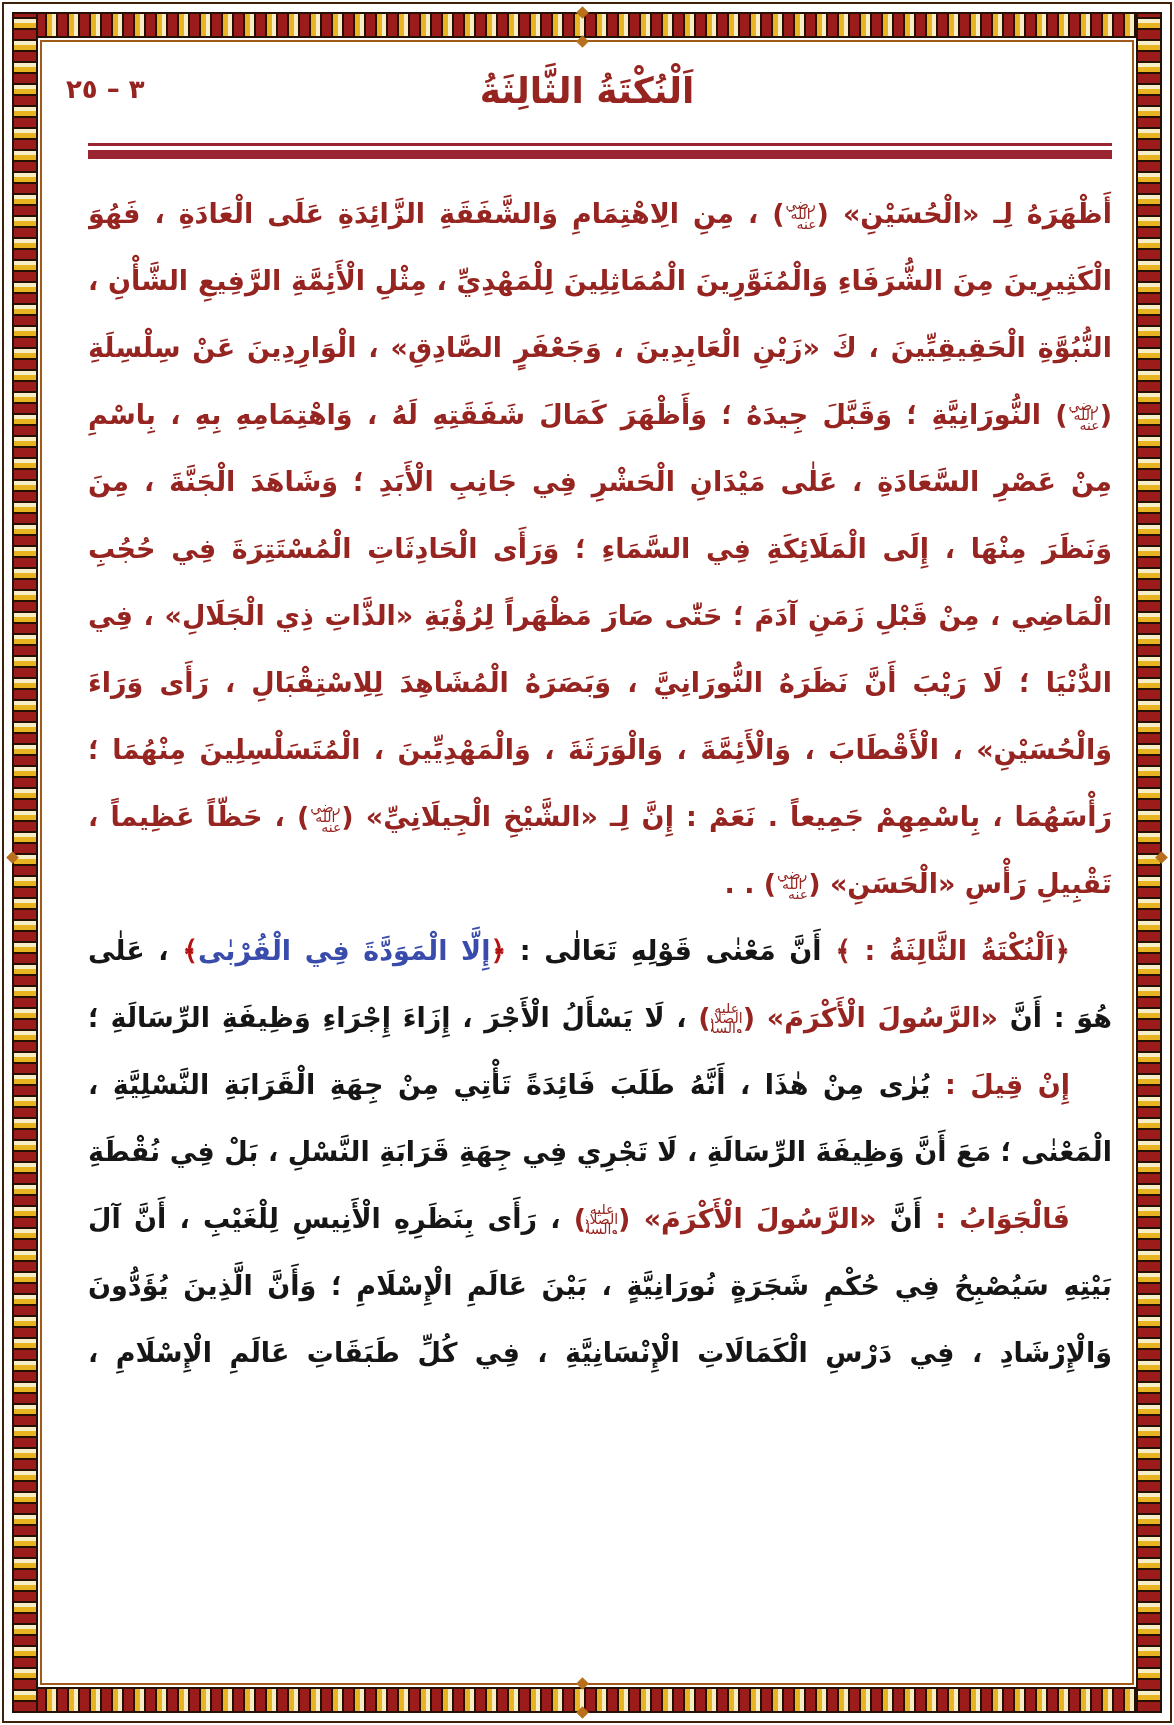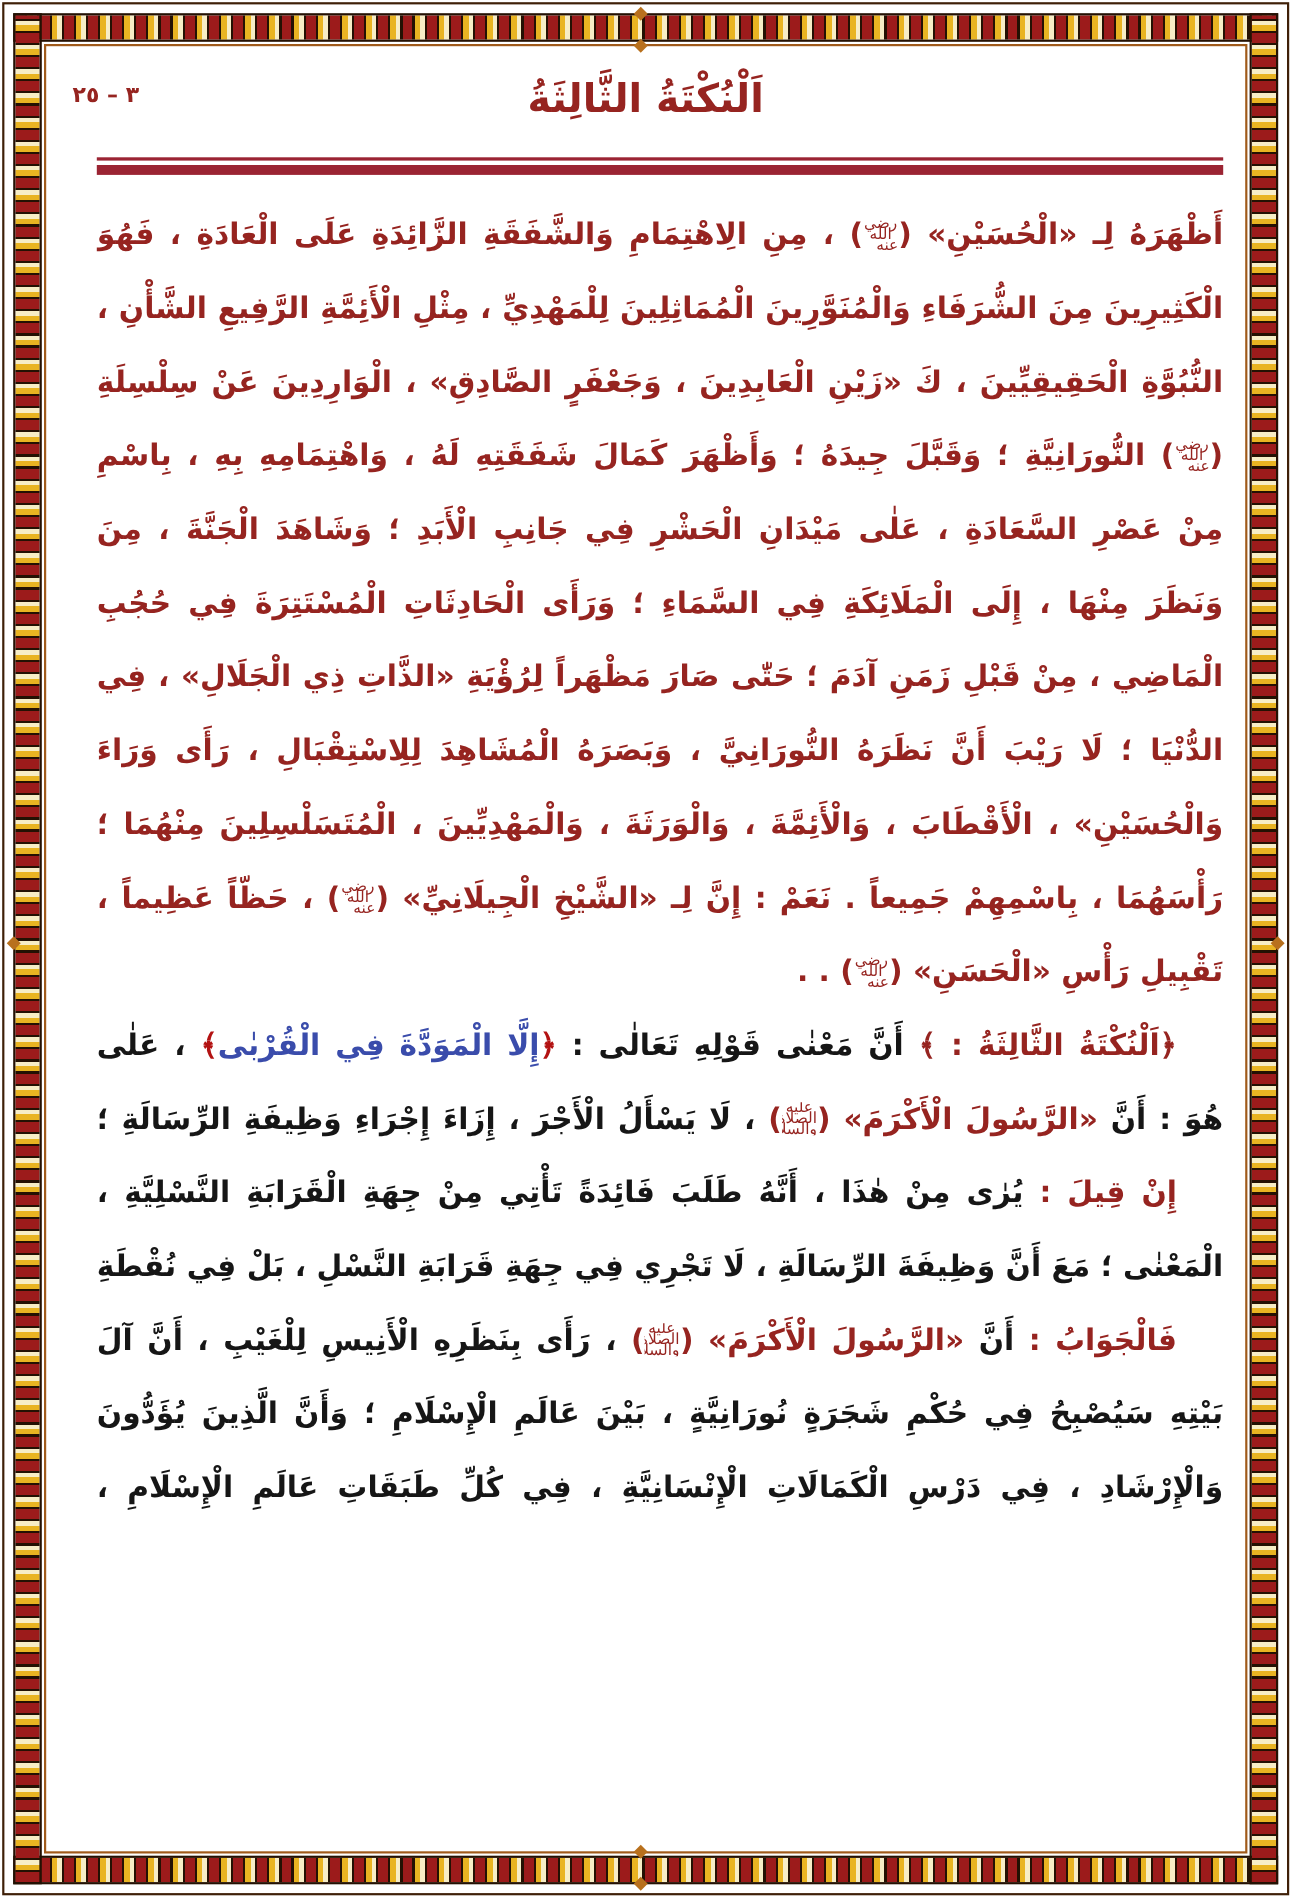--- a/index.html
+++ b/index.html
@@ -32,21 +32,21 @@
   .brown-inner{position:absolute;inset:40px;border:2px solid var(--brown);pointer-events:none;}
   .diamond{position:absolute;width:9px;height:9px;background:#b8701d;transform:rotate(45deg);pointer-events:none;}
   .d-t1{left:578px;top:8px;}   .d-t2{left:578px;top:37px;}
   .d-b1{left:578px;bottom:8px;}.d-b2{left:578px;bottom:37px;}
   .d-l{top:853px;left:8px;}    .d-r{top:853px;right:8px;}
 
   
   .pagenum{
     position:absolute;left:66px;top:74px;
     direction:rtl;
-    font-size:20px;font-weight:bold;color:var(--maroon);
+    font-size:26px;font-weight:bold;color:var(--maroon);
   }
   .title{
     position:absolute;left:0;right:0;top:70px;
     text-align:center;
     font-size:36px;font-weight:bold;color:var(--maroon);
   }
   .rule{position:absolute;left:88px;right:62px;top:143px;}
   .rule .thin{height:3px;background:var(--rule-red);}
   .rule .thick{height:9px;background:var(--rule-red);margin-top:4px;}
 

